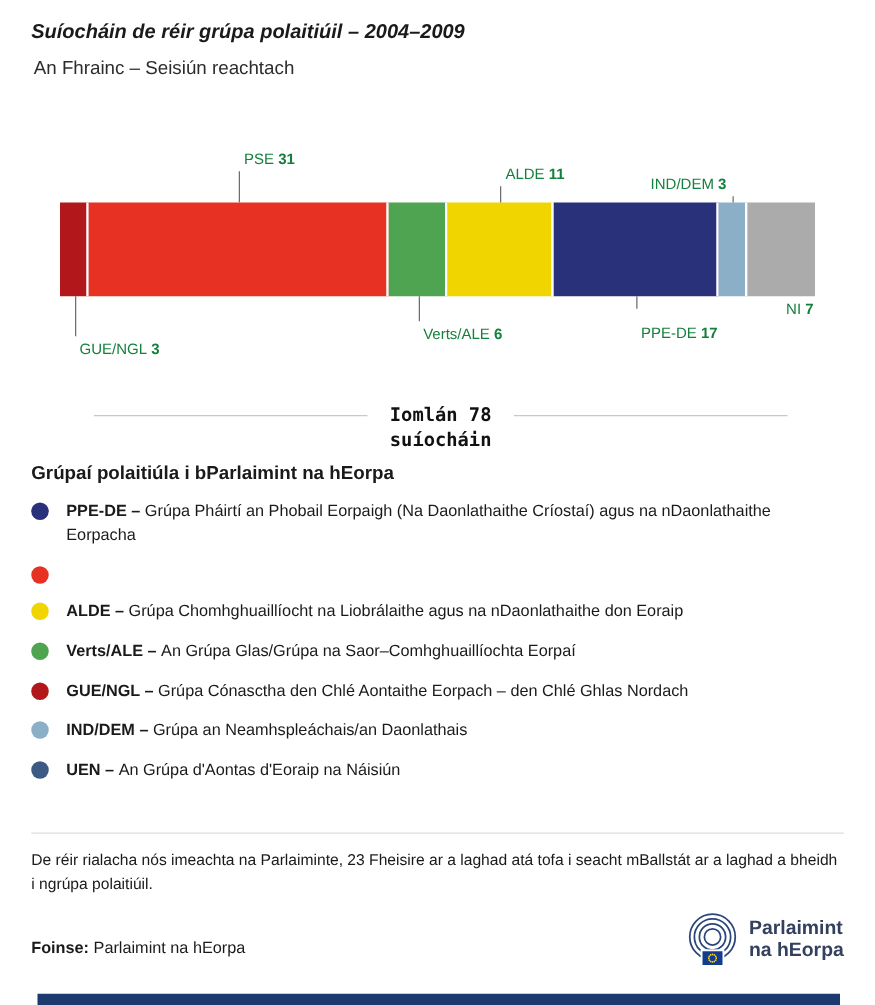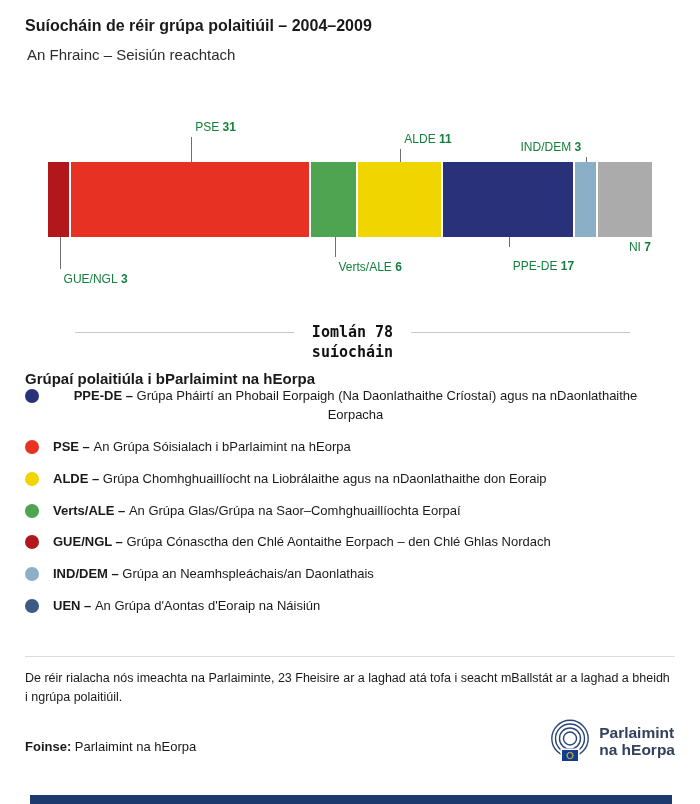--- a/index.html
+++ b/index.html
@@ -2,42 +2,42 @@
 <html><head>
 <meta charset="utf-8">
 <style>
   * { margin:0; padding:0; box-sizing:border-box; }
   html,body { background:#ffffff; }
   body {
     width:700px; height:804px; position:relative; overflow:hidden;
     font-family:"Liberation Sans", sans-serif; color:#1a1a1a;
   }
   .header { padding:16px 25px 0 25px; }
-  .title { font-size:16px; font-weight:bold; line-height:1.2; }
+  .title { font-size:16px; font-weight:bold; line-height:1.2;font-style:italic; }
   .subtitle { font-size:15px; margin-top:11px; margin-left:2px; color:#2c2c2c; }
 
   .chart-wrap { position:relative; height:185px; margin-top:44px; }
   .bar { position:absolute; left:48px; right:48px; top:55px; height:75px; display:flex; }
   .seg { height:100%; }
   .seg:not(:last-child) { border-right:2px solid #ffffff; }
   .callouts { position:absolute; left:48px; right:48px; top:0; bottom:0; }
   .callout-line { position:absolute; width:1px; background:#6e6e6e; }
   .callout-label { position:absolute; font-size:12px; color:#15803d; white-space:nowrap; }
   .callout-label b { font-weight:bold; }
 
   .total-row { display:flex; align-items:center; gap:18px; margin:10px 70px 0 75px; }
   .total-line { flex:1; height:1px; background:#c9c9c9; }
   .total-text {
     text-align:center; font-family:"DejaVu Sans Mono", monospace;
     font-weight:bold; font-size:15px; line-height:1.3; color:#111;margin-top:21px;
   }
 
   .legend { padding:8px 25px 0 25px; }
-  .legend-title { font-size:15px; font-weight:bold; }
-  .legend-item { display:flex; margin-bottom:13px; font-size:13px; line-height:1.45;text-align:center; }
+  .legend-title { font-size:15px; font-weight:bold; margin-bottom:13px; }
+  .legend-item { display:flex; margin-bottom:13px; font-size:13px; line-height:1.45; }
   .legend-dot { width:14px; height:14px; border-radius:50%; flex:0 0 14px; margin-right:14px; margin-top:2px; }
   .legend-text { max-width:605px; }
   .legend-text b { font-weight:bold; }
 
   .footer { padding:0 25px; }
   .footer-divider { height:1px; background:#dcdcdc; margin-top:40px; }
   .footer-note { font-size:12.5px; line-height:1.5; padding-top:12px; max-width:660px; }
   .footer-bottom { display:flex; justify-content:space-between; align-items:flex-end; margin-top:12px; }
   .source { font-size:13px; padding-bottom:10px; }
   .source b { font-weight:bold; }
@@ -91,21 +91,20 @@
 
 <div class="legend">
   <div class="legend-title">Grúpaí polaitiúla i bParlaimint na hEorpa</div>
   <div>
       <div class="legend-item">
         <span class="legend-dot" style="background: rgb(40, 49, 121);"></span>
         <span class="legend-text"><b>PPE-DE – </b>Grúpa Pháirtí an Phobail Eorpaigh (Na Daonlathaithe Críostaí) agus na nDaonlathaithe Eorpacha</span>
       </div>
       <div class="legend-item">
         <span class="legend-dot" style="background: rgb(231, 50, 35);"></span>
-        <span class="legend-text"><b>PSE – </b>An Grúpa Sóisialach i bParlaimint na hEorpa</span>
       </div>
       <div class="legend-item">
         <span class="legend-dot" style="background: rgb(240, 213, 0);"></span>
         <span class="legend-text"><b>ALDE – </b>Grúpa Chomhghuaillíocht na Liobrálaithe agus na nDaonlathaithe don Eoraip</span>
       </div>
       <div class="legend-item">
         <span class="legend-dot" style="background: rgb(79, 164, 82);"></span>
         <span class="legend-text"><b>Verts/ALE – </b>An Grúpa Glas/Grúpa na Saor–Comhghuaillíochta Eorpaí</span>
       </div>
       <div class="legend-item">

